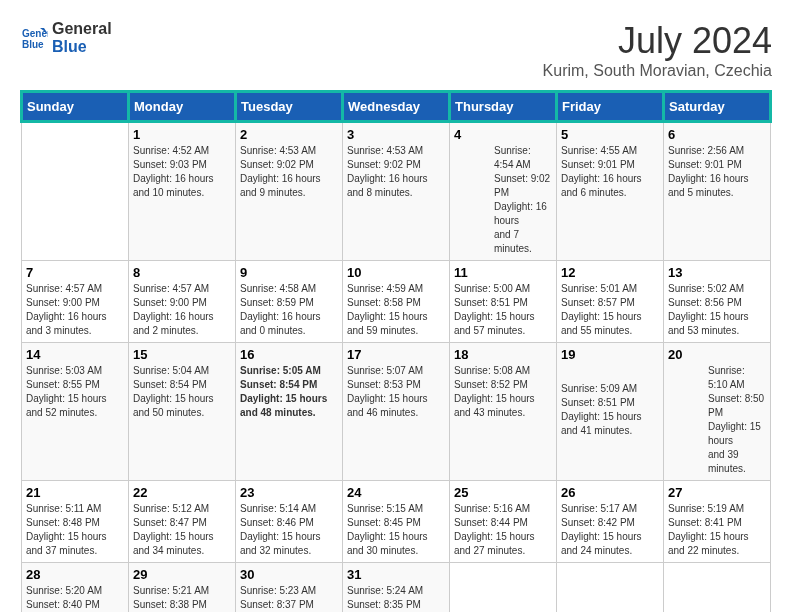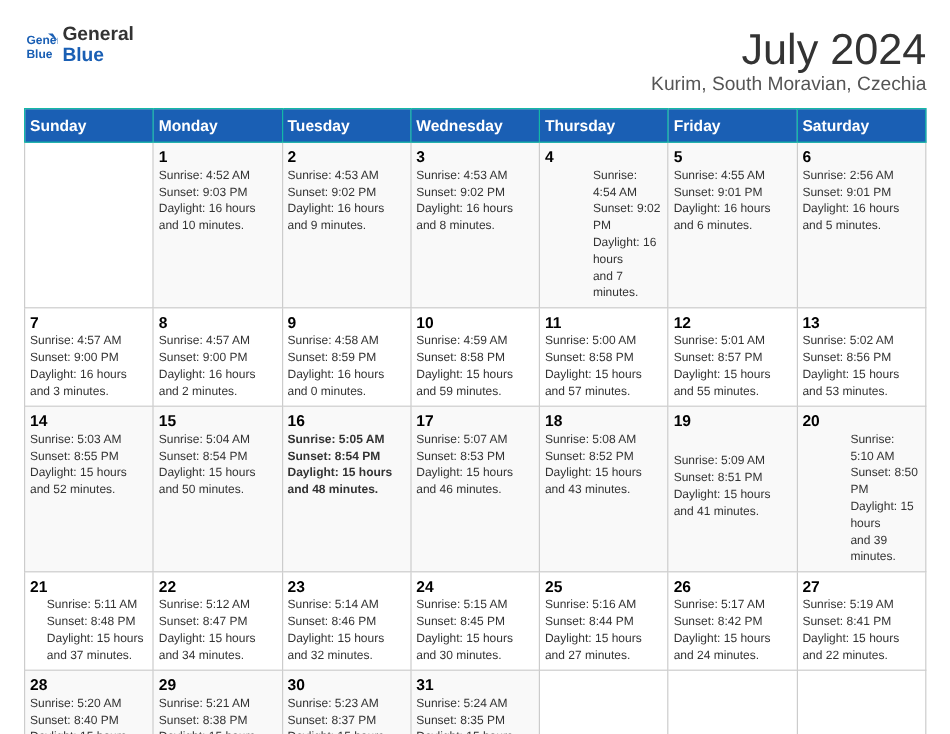--- a/index.html
+++ b/index.html
@@ -42,21 +42,21 @@
       border-collapse: collapse;
       font-size: 11px;
     }
     thead th {
       background: #1a5fb4;
       color: #fff;
       padding: 6px 4px;
       text-align: left;
       font-size: 13px;
       font-weight: bold;
-      border: 1px solid #14b8a6;
+      border: 3px solid #14b8a6;
     }
     tbody td {
       border: 1px solid #ccc;
       vertical-align: top;
       padding: 4px;
       width: calc(100% / 7);
       min-height: 80px;
       background: #fff;
     }
     tbody tr:nth-child(odd) td {
@@ -184,21 +184,21 @@
         <td>
           <span class="day-num">10</span>
           <div class="day-info" style="white-space: pre-line;">Sunrise: 4:59 AM
 Sunset: 8:58 PM
 Daylight: 15 hours
 and 59 minutes.</div>
         </td>
         <td>
           <span class="day-num">11</span>
           <div class="day-info" style="white-space: pre-line;">Sunrise: 5:00 AM
-Sunset: 8:58 PM
+Sunset: 8:51 PM
 Daylight: 15 hours
 and 57 minutes.</div>
         </td>
         <td>
           <span class="day-num">12</span>
           <div class="day-info" style="white-space: pre-line;">Sunrise: 5:01 AM
 Sunset: 8:57 PM
 Daylight: 15 hours
 and 55 minutes.</div>
         </td>
@@ -257,21 +257,21 @@
           <span class="day-num">20</span>
           <div class="day-info" style="white-space: pre-line; margin-left: 40px;">Sunrise: 5:10 AM
 Sunset: 8:50 PM
 Daylight: 15 hours
 and 39 minutes.</div>
         </td>
       </tr>
       <tr>
         <td>
           <span class="day-num">21</span>
-          <div class="day-info" style="white-space: pre-line; margin-left: 14px;">Sunrise: 5:11 AM
+          <div class="day-info" style="white-space: pre-line;">Sunrise: 5:11 AM
 Sunset: 8:48 PM
 Daylight: 15 hours
 and 37 minutes.</div>
         </td>
         <td>
           <span class="day-num">22</span>
           <div class="day-info" style="white-space: pre-line;">Sunrise: 5:12 AM
 Sunset: 8:47 PM
 Daylight: 15 hours
 and 34 minutes.</div>

